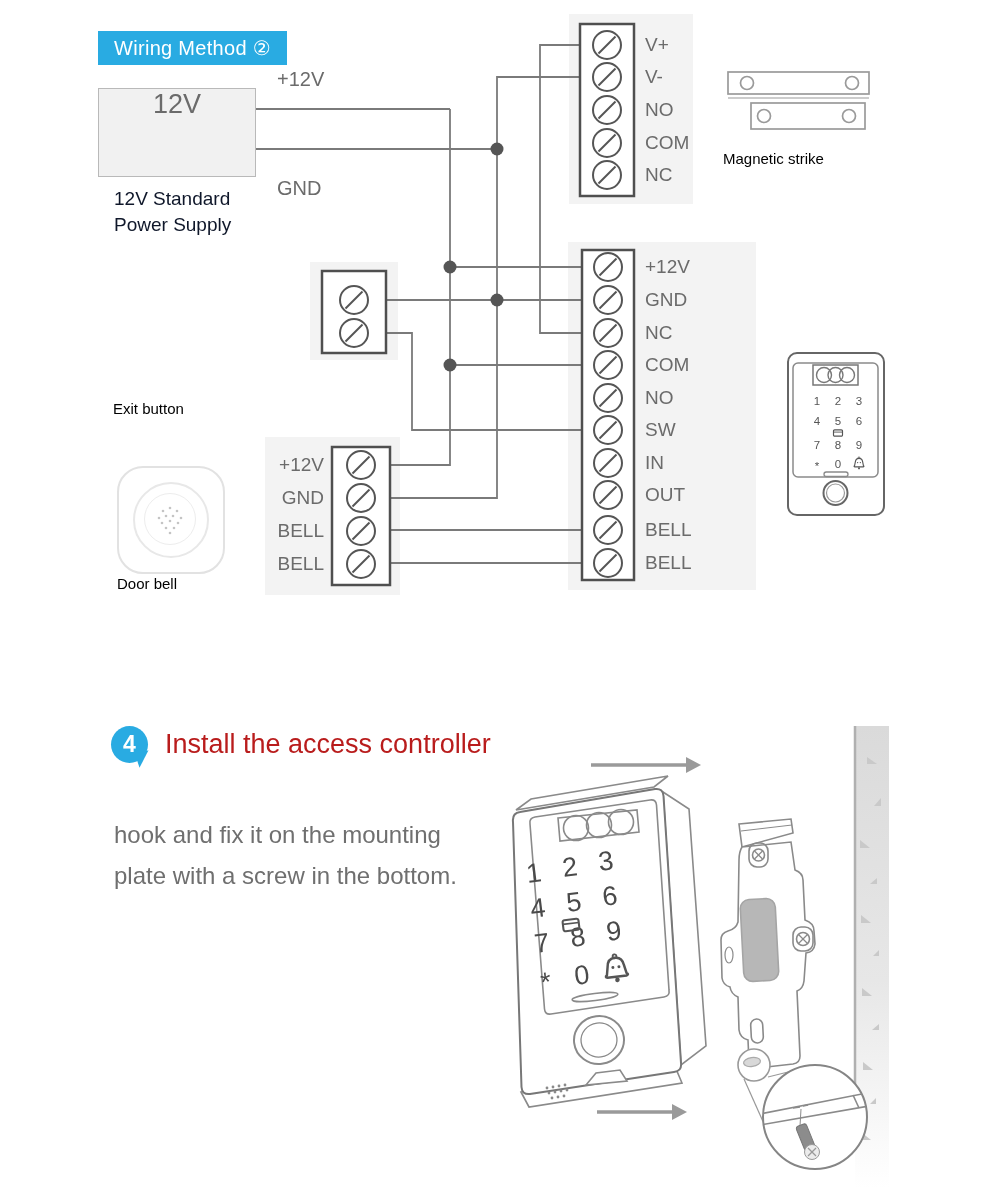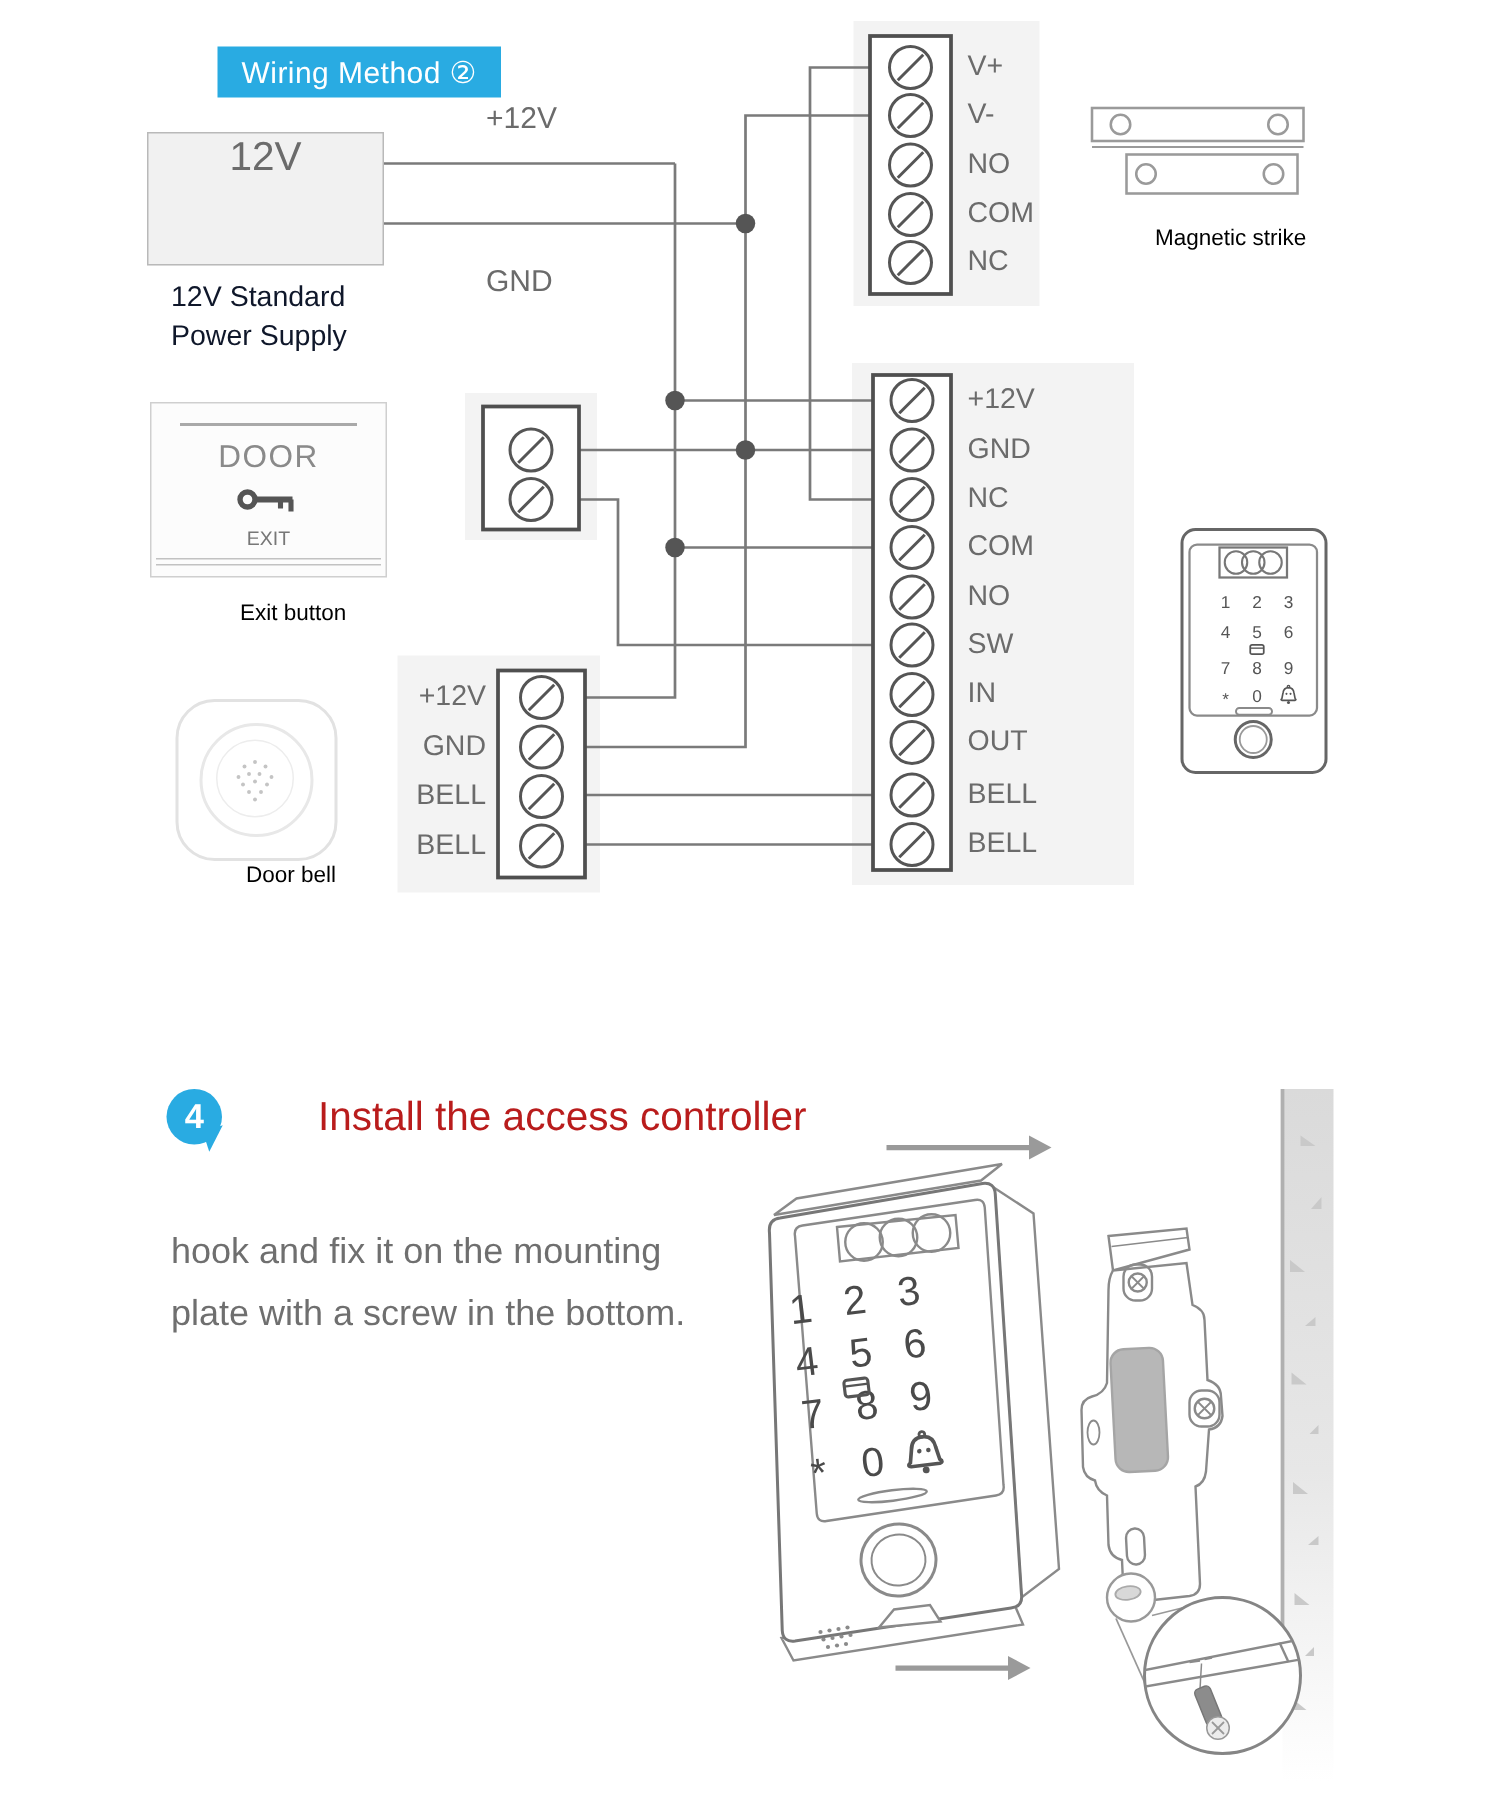--- a/index.html
+++ b/index.html
@@ -1,20 +1,20 @@
 <!DOCTYPE html>
 <html><head>
 <meta charset="utf-8">
 <style>
   html,body{margin:0;padding:0;background:#fff;}
   #page{position:relative;width:1000px;height:1200px;background:#fff;overflow:hidden;
         font-family:"Liberation Sans", sans-serif;}
   .abs{position:absolute;}
   #vector{position:absolute;left:0;top:0;z-index:1;}
-  .txt{position:absolute;z-index:2;white-space:nowrap;margin-left:47px;}
+  .txt{position:absolute;z-index:2;white-space:nowrap;}
   .title-box{left:98px;top:31px;width:189px;height:34px;background:#29abe2;color:#fff;
              font-size:20px;display:flex;align-items:center;justify-content:center;letter-spacing:.3px;}
   .wirelabel{font-size:20px;color:#6b6b6b;}
   .supply-box{left:98px;top:88px;width:156px;height:87px;background:#f1f1f1;border:1px solid #b9b9b9;
               display:flex;justify-content:center;font-size:27px;color:#6b6b6b;z-index:2;}
   .supply-cap{left:114px;top:186px;font-size:19px;line-height:26px;color:#0f172a;z-index:2;}
   .device-cap{font-size:15px;color:#000000;}
   .tlabel{position:absolute;z-index:2;font-size:19px;color:#6b6b6b;white-space:nowrap;}
   .tlabel-r{position:absolute;z-index:2;font-size:19px;color:#6b6b6b;white-space:nowrap;
             left:244px;width:80px;text-align:right;}
@@ -291,35 +291,20 @@
   <div class="txt wirelabel" style="left:277px;top:177px">GND</div>
 
   <div class="abs supply-box">
     <span>12V</span>
   </div>
   <div class="abs supply-cap">
     <div>12V Standard</div>
     <div>Power Supply</div>
   </div>
 
-  <div class="abs exit-dev">
-    <div class="exit-topline"></div>
-    <div class="exit-door">DOOR</div>
-    <div class="exit-keyicon">
-      <svg width="44" height="24" viewBox="0 0 44 24">
-        <circle cx="8" cy="10" r="5" fill="none" stroke="#555" stroke-width="3.6"></circle>
-        <line x1="13" y1="10" x2="38" y2="10" stroke="#555" stroke-width="4"></line>
-        <line x1="30" y1="10" x2="30" y2="16" stroke="#555" stroke-width="3.4"></line>
-        <line x1="37" y1="10" x2="37" y2="18" stroke="#555" stroke-width="3.4"></line>
-      </svg>
-    </div>
-    <div class="exit-exit">EXIT</div>
-    <div class="exit-b1"></div>
-    <div class="exit-b2"></div>
-  </div>
   <div class="txt device-cap" style="left:113px;top:400px">Exit button</div>
 
   <div class="abs bell-dev">
     <div class="bell-c1"></div>
     <div class="bell-c2">
       <svg width="50" height="50" viewBox="0 0 50 50">
         <g fill="#c4c4c4">
           <circle cx="25" cy="14" r="1.3"></circle>
             <circle cx="18" cy="17" r="1.3"></circle>
             <circle cx="32" cy="17" r="1.3"></circle>

